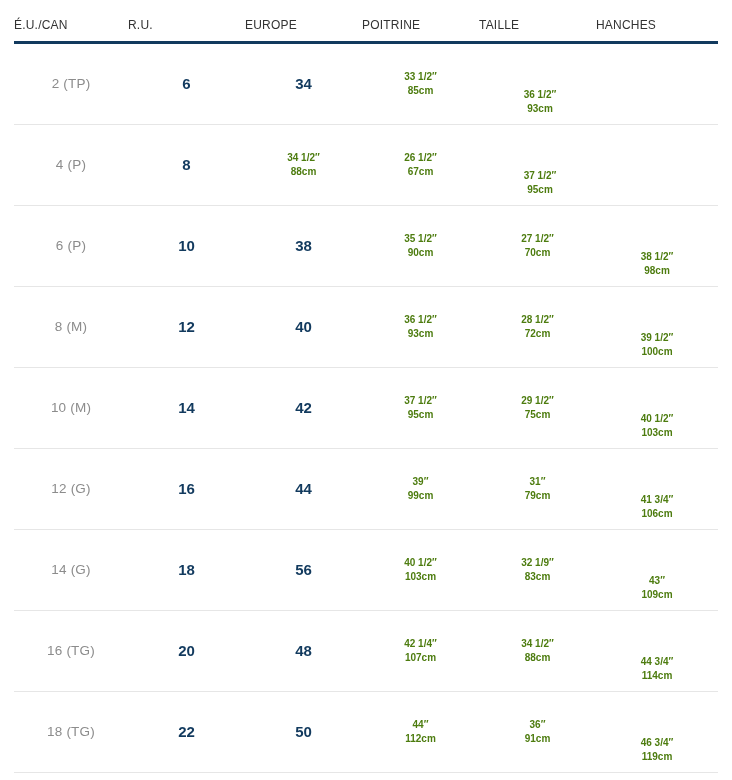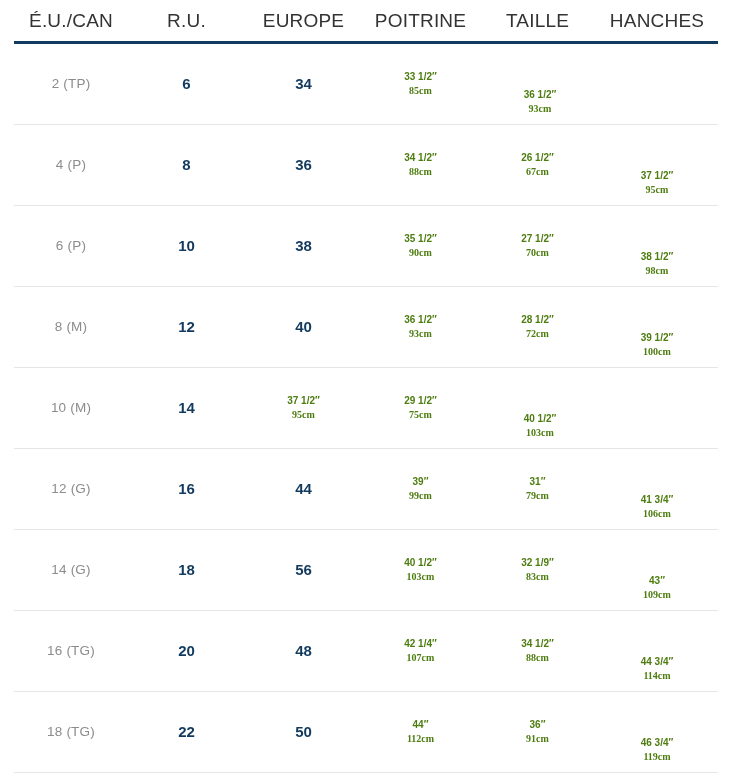--- a/index.html
+++ b/index.html
@@ -22,22 +22,22 @@
 
   
   .chart-header {
     display: flex;
     align-items: flex-end;
     height: 44px;
     border-bottom: 3px solid #123A5E;
   }
 
   .chart-header .hcell {
-    text-align: center;
-    font-size: 19px;
+    text-align: left;
+    font-size: 12px;
     font-weight: 400;
     letter-spacing: 0.2px;
     color: #333333;
     padding-bottom: 9px;
     white-space: nowrap;
   }
 
   
   .c0 { width: 114px; }
   .c1 { width: 117px; }
@@ -81,21 +81,21 @@
     color: #123A5E;
   }
 
   
   .cell.measure {
     font-size: 10px;
     font-weight: 700;
     color: #4d7c0f;
   }
   .cell.measure .imperial { display: block; }
-  .cell.measure .metric   { display: block; font-family: Liberation Serif, serif; }
+  .cell.measure .metric   { display: block; }
 </style>
 </head>
 <body>
 
 <div class="size-chart">
 
   <div class="chart-header">
     <div class="hcell c0">É.U./CAN</div>
     <div class="hcell c1">R.U.</div>
     <div class="hcell c2">EUROPE</div>
@@ -116,21 +116,20 @@
       </div>
       <div class="cell measure    c5">
         <span class="imperial">36 1/2″</span>
         <span class="metric">93cm</span>
       </div>
     </div>
 
     <div class="chart-row">
       <div class="cell size-label c0">4 (P)</div>
       <div class="cell size-num   c1">8</div>
-      <div class="cell size-num   c2">36</div>
       <div class="cell measure    c3">
         <span class="imperial">34 1/2″</span>
         <span class="metric">88cm</span>
       </div>
       <div class="cell measure    c4">
         <span class="imperial">26 1/2″</span>
         <span class="metric">67cm</span>
       </div>
       <div class="cell measure    c5">
         <span class="imperial">37 1/2″</span>
@@ -170,20 +169,21 @@
       </div>
       <div class="cell measure    c5">
         <span class="imperial">39 1/2″</span>
         <span class="metric">100cm</span>
       </div>
     </div>
 
     <div class="chart-row">
       <div class="cell size-label c0">10 (M)</div>
       <div class="cell size-num   c1">14</div>
+      <div class="cell size-num   c2">42</div>
       <div class="cell measure    c3">
         <span class="imperial">37 1/2″</span>
         <span class="metric">95cm</span>
       </div>
       <div class="cell measure    c4">
         <span class="imperial">29 1/2″</span>
         <span class="metric">75cm</span>
       </div>
       <div class="cell measure    c5">
         <span class="imperial">40 1/2″</span>

